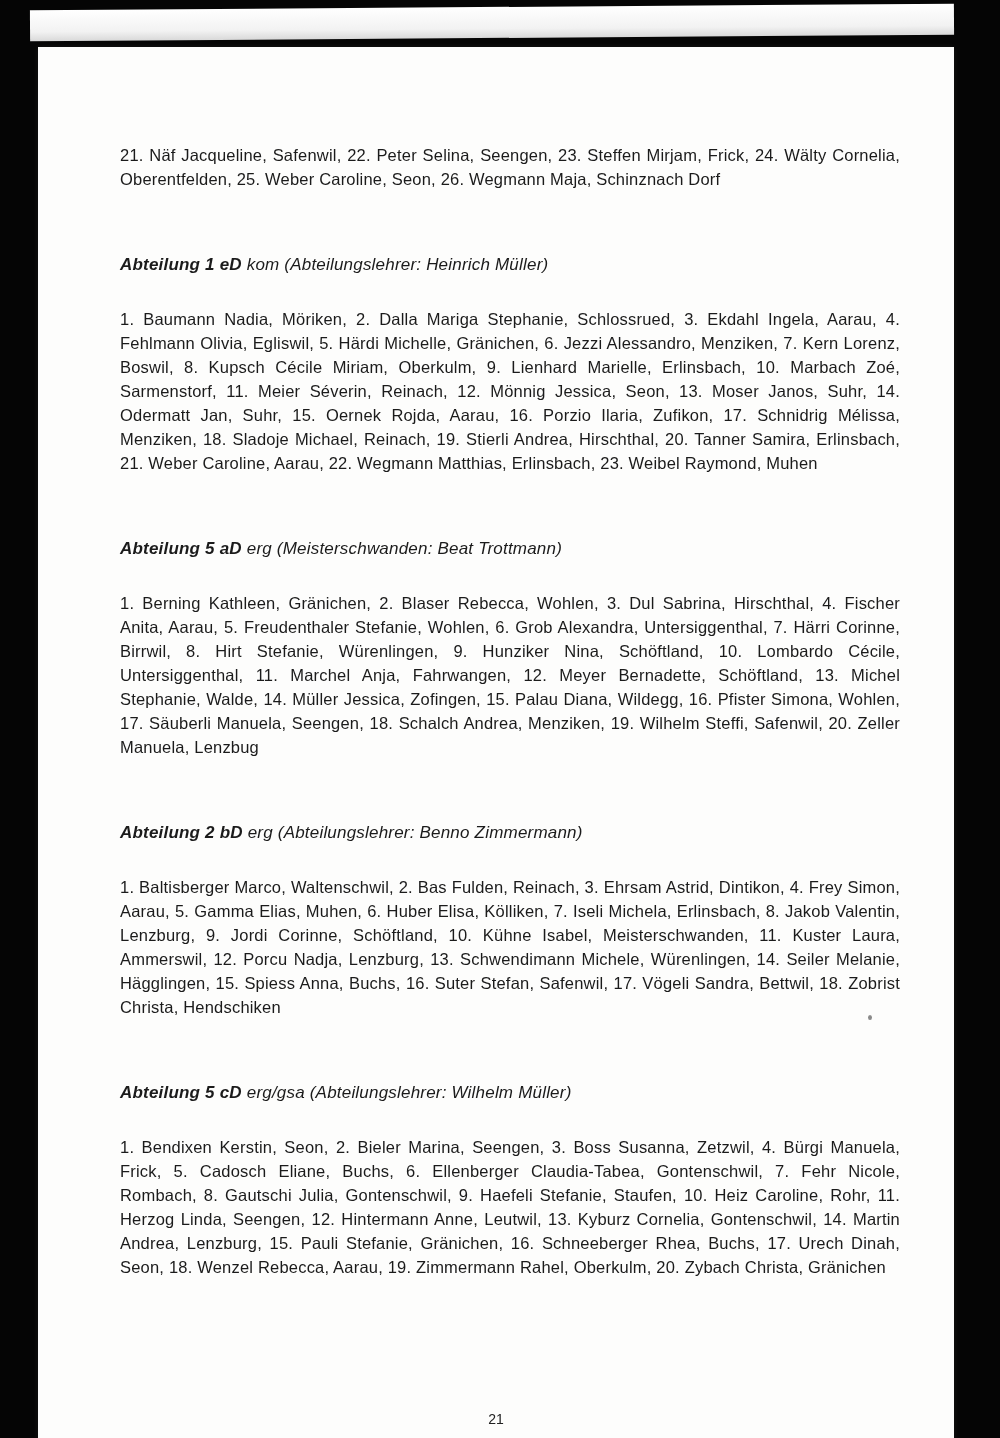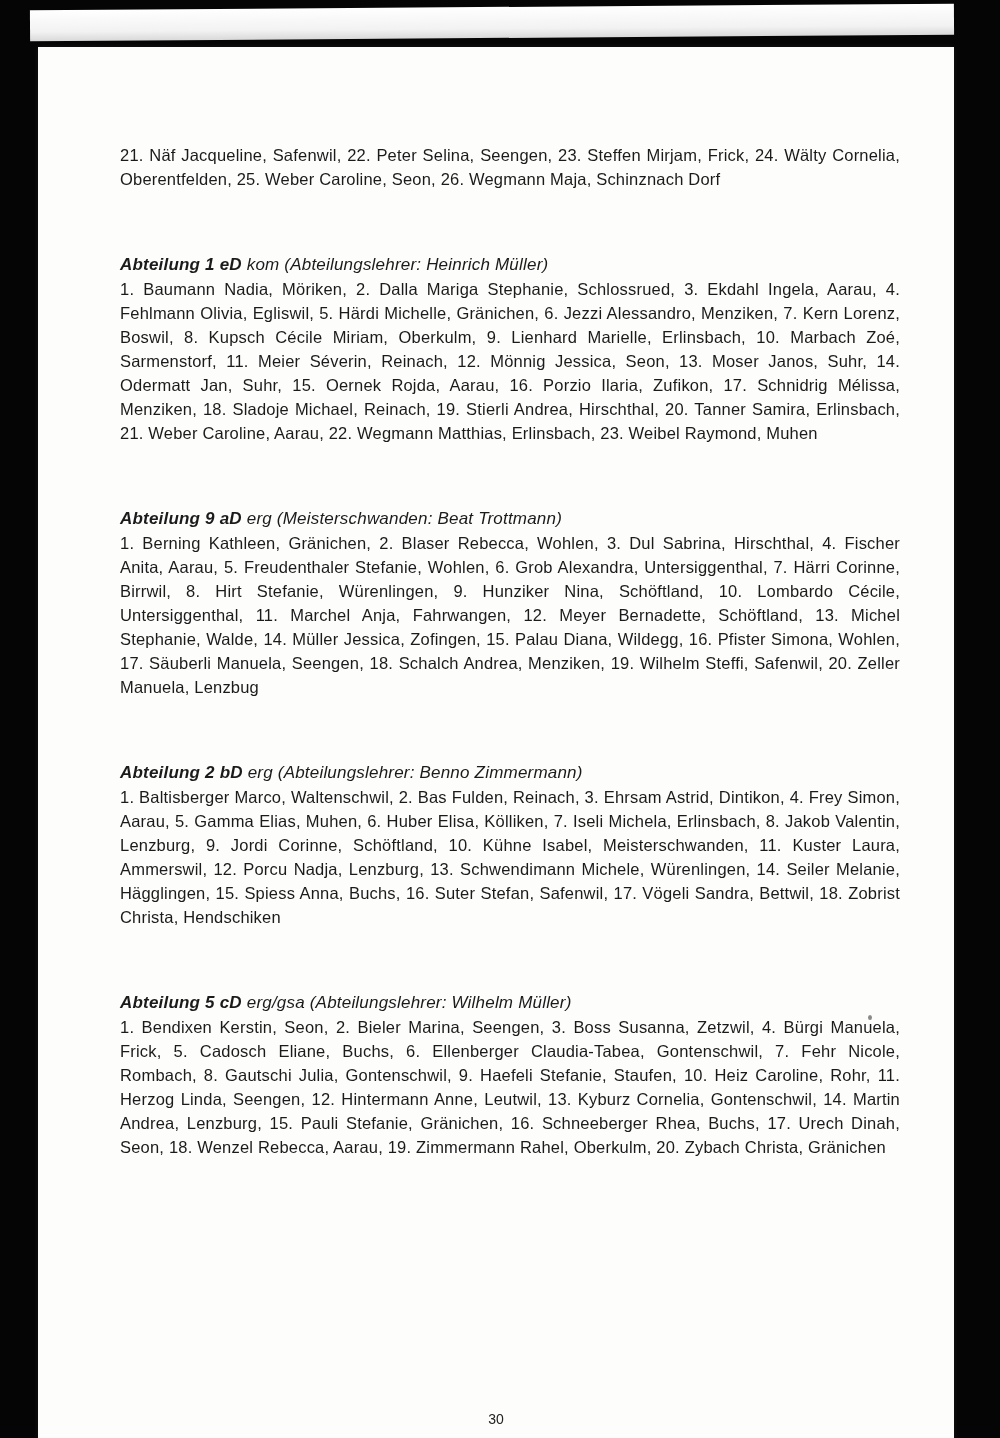--- a/index.html
+++ b/index.html
@@ -42,21 +42,21 @@
   .section { margin-top: 62px; }
   .heading {
     font-size: 17px;
     line-height: 24px;
     font-style: italic;
     font-weight: normal;
     letter-spacing: 0.2px;
   }
   .heading .hb { font-weight: bold; font-style: italic; }
   .heading .hr { font-weight: normal; font-style: italic; }
-  .section .body-text { }
+  .section .body-text { margin-top: 30px; }
   .page-number {
     position: absolute;
     bottom: 32px; left: 0;
     width: 100%;
     text-align: center;
     font-size: 14px;
     color: #222;
   }
   .speck {
     position: absolute;
@@ -76,32 +76,32 @@
     <div class="content">
 
       <p class="body-text">21. Näf Jacqueline, Safenwil, 22. Peter Selina, Seengen, 23. Steffen Mirjam, Frick, 24. Wälty Cornelia, Oberentfelden, 25. Weber Caroline, Seon, 26. Wegmann Maja, Schinznach Dorf</p>
 
       <section class="section">
         <h2 class="heading"><b class="hb">Abteilung 1 eD</b><i class="hr"> kom (Abteilungslehrer: Heinrich Müller)</i></h2>
         <p class="body-text">1. Baumann Nadia, Möriken, 2. Dalla Mariga Stephanie, Schlossrued, 3. Ekdahl Ingela, Aarau, 4. Fehlmann Olivia, Egliswil, 5. Härdi Michelle, Gränichen, 6. Jezzi Alessandro, Menziken, 7. Kern Lorenz, Boswil, 8. Kupsch Cécile Miriam, Oberkulm, 9. Lienhard Marielle, Erlinsbach, 10. Marbach Zoé, Sarmenstorf, 11. Meier Séverin, Reinach, 12. Mönnig Jessica, Seon, 13. Moser Janos, Suhr, 14. Odermatt Jan, Suhr, 15. Oernek Rojda, Aarau, 16. Porzio Ilaria, Zufikon, 17. Schnidrig Mélissa, Menziken, 18. Sladoje Michael, Reinach, 19. Stierli Andrea, Hirschthal, 20. Tanner Samira, Erlinsbach, 21. Weber Caroline, Aarau, 22. Wegmann Matthias, Erlinsbach, 23. Weibel Raymond, Muhen</p>
       </section>
 
       <section class="section">
-        <h2 class="heading"><b class="hb">Abteilung 9 aD</b><i class="hr"> erg (Meisterschwanden: Beat Trottmann)</i></h2>
+        <h2 class="heading"><b class="hb">Abteilung 5 aD</b><i class="hr"> erg (Meisterschwanden: Beat Trottmann)</i></h2>
         <p class="body-text">1. Berning Kathleen, Gränichen, 2. Blaser Rebecca, Wohlen, 3. Dul Sabrina, Hirschthal, 4. Fischer Anita, Aarau, 5. Freudenthaler Stefanie, Wohlen, 6. Grob Alexandra, Untersiggenthal, 7. Härri Corinne, Birrwil, 8. Hirt Stefanie, Würenlingen, 9. Hunziker Nina, Schöftland, 10. Lombardo Cécile, Untersiggenthal, 11. Marchel Anja, Fahrwangen, 12. Meyer Bernadette, Schöftland, 13. Michel Stephanie, Walde, 14. Müller Jessica, Zofingen, 15. Palau Diana, Wildegg, 16. Pfister Simona, Wohlen, 17. Säuberli Manuela, Seengen, 18. Schalch Andrea, Menziken, 19. Wilhelm Steffi, Safenwil, 20. Zeller Manuela, Lenzbug</p>
       </section>
 
       <section class="section">
         <h2 class="heading"><b class="hb">Abteilung 2 bD</b><i class="hr"> erg (Abteilungslehrer: Benno Zimmermann)</i></h2>
         <p class="body-text">1. Baltisberger Marco, Waltenschwil, 2. Bas Fulden, Reinach, 3. Ehrsam Astrid, Dintikon, 4. Frey Simon, Aarau, 5. Gamma Elias, Muhen, 6. Huber Elisa, Kölliken, 7. Iseli Michela, Erlinsbach, 8. Jakob Valentin, Lenzburg, 9. Jordi Corinne, Schöftland, 10. Kühne Isabel, Meisterschwanden, 11. Kuster Laura, Ammerswil, 12. Porcu Nadja, Lenzburg, 13. Schwendimann Michele, Würenlingen, 14. Seiler Melanie, Hägglingen, 15. Spiess Anna, Buchs, 16. Suter Stefan, Safenwil, 17. Vögeli Sandra, Bettwil, 18. Zobrist Christa, Hendschiken</p>
       </section>
 
       <section class="section">
         <h2 class="heading"><b class="hb">Abteilung 5 cD</b><i class="hr"> erg/gsa (Abteilungslehrer: Wilhelm Müller)</i></h2>
         <p class="body-text">1. Bendixen Kerstin, Seon, 2. Bieler Marina, Seengen, 3. Boss Susanna, Zetzwil, 4. Bürgi Manuela, Frick, 5. Cadosch Eliane, Buchs, 6. Ellenberger Claudia-Tabea, Gontenschwil, 7. Fehr Nicole, Rombach, 8. Gautschi Julia, Gontenschwil, 9. Haefeli Stefanie, Staufen, 10. Heiz Caroline, Rohr, 11. Herzog Linda, Seengen, 12. Hintermann Anne, Leutwil, 13. Kyburz Cornelia, Gontenschwil, 14. Martin Andrea, Lenzburg, 15. Pauli Stefanie, Gränichen, 16. Schneeberger Rhea, Buchs, 17. Urech Dinah, Seon, 18. Wenzel Rebecca, Aarau, 19. Zimmermann Rahel, Oberkulm, 20. Zybach Christa, Gränichen</p>
       </section>
 
     </div>
 
     <div class="speck"></div>
-    <div class="page-number">30</div>
+    <div class="page-number">21</div>
   </div>
 </div>
 
 </body></html>

